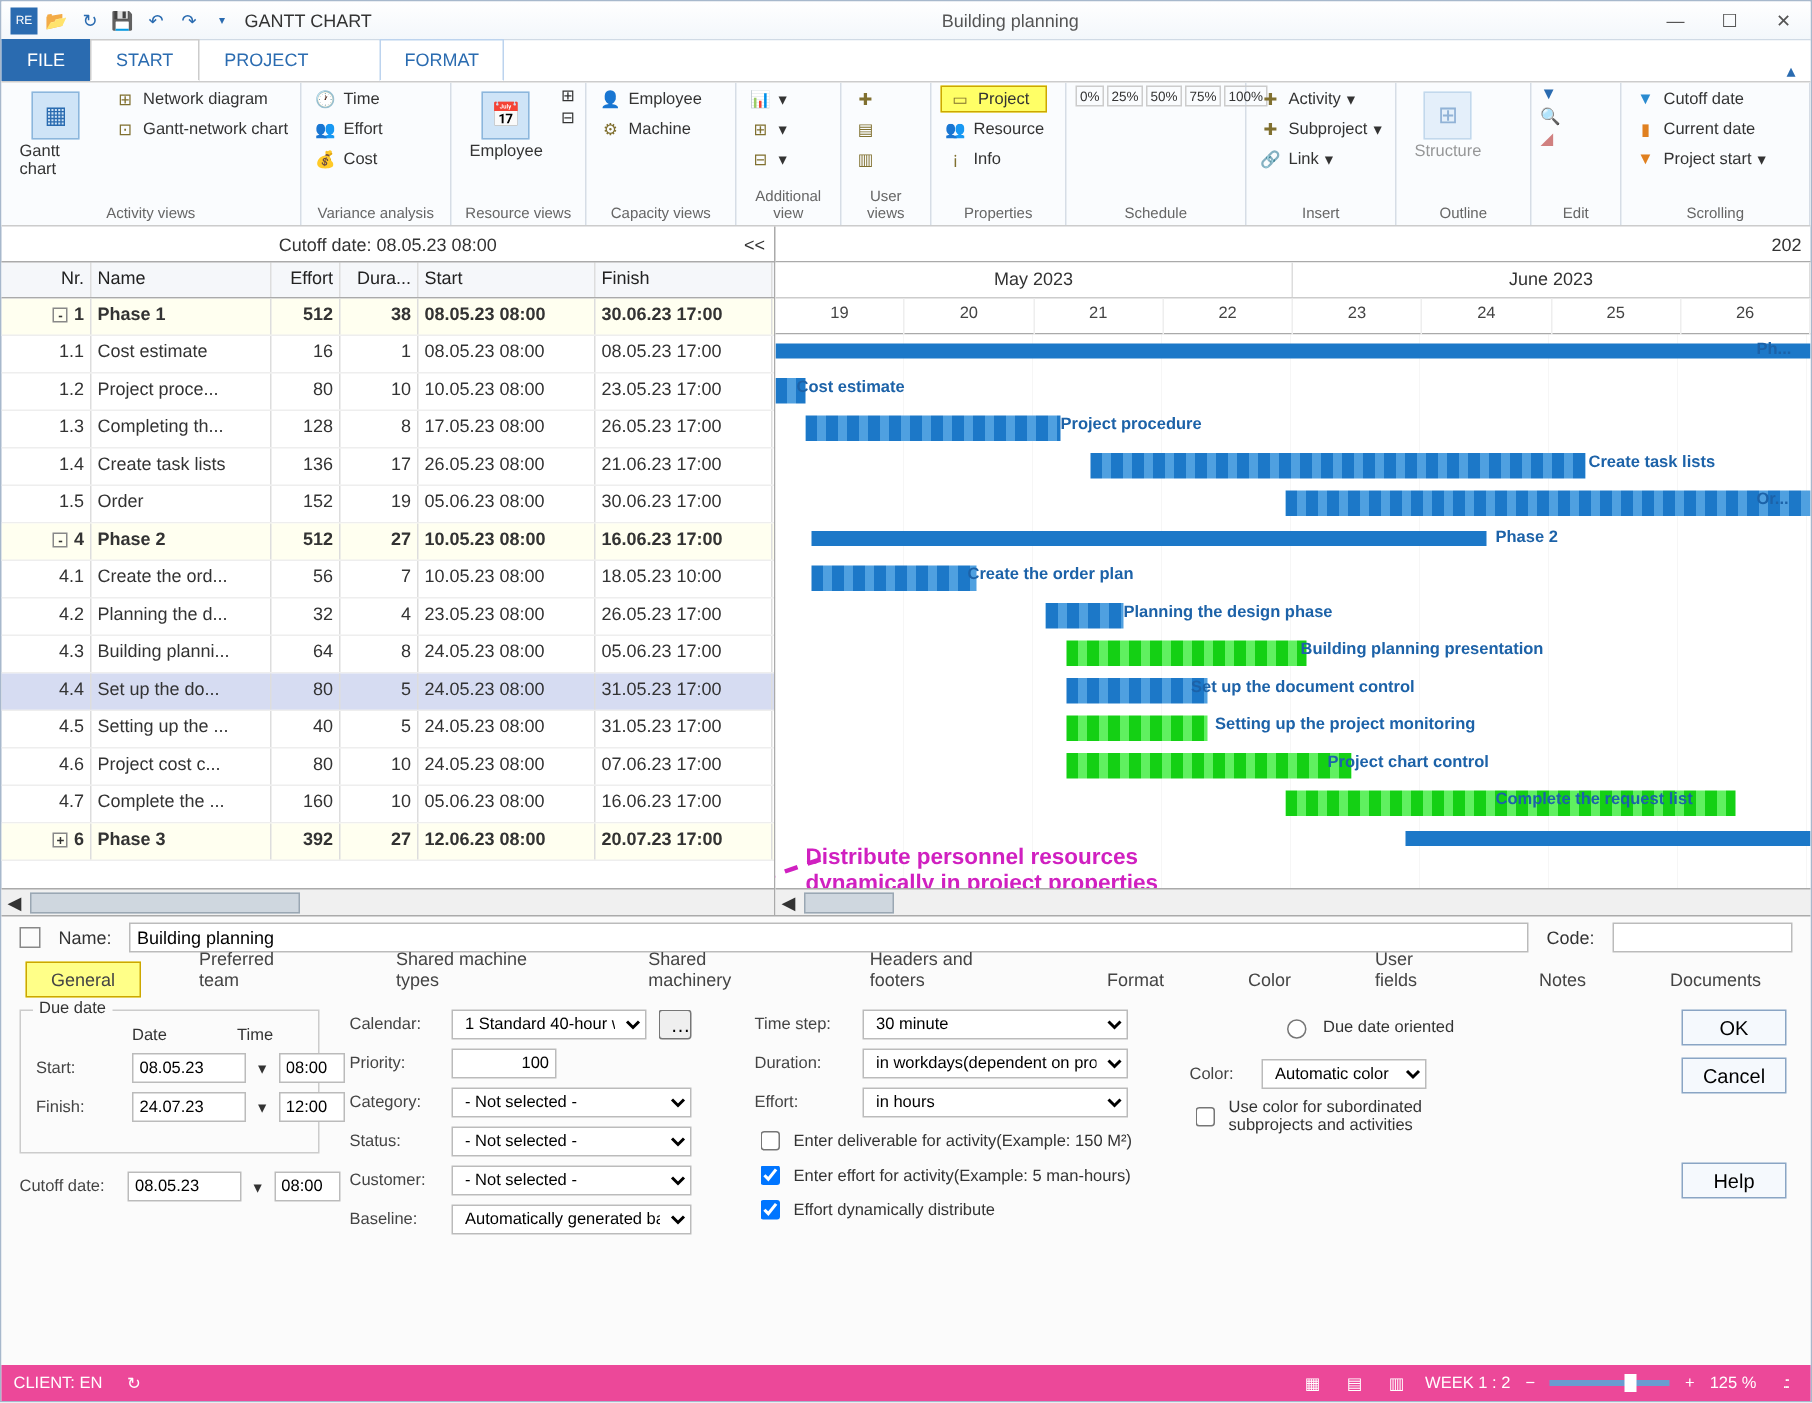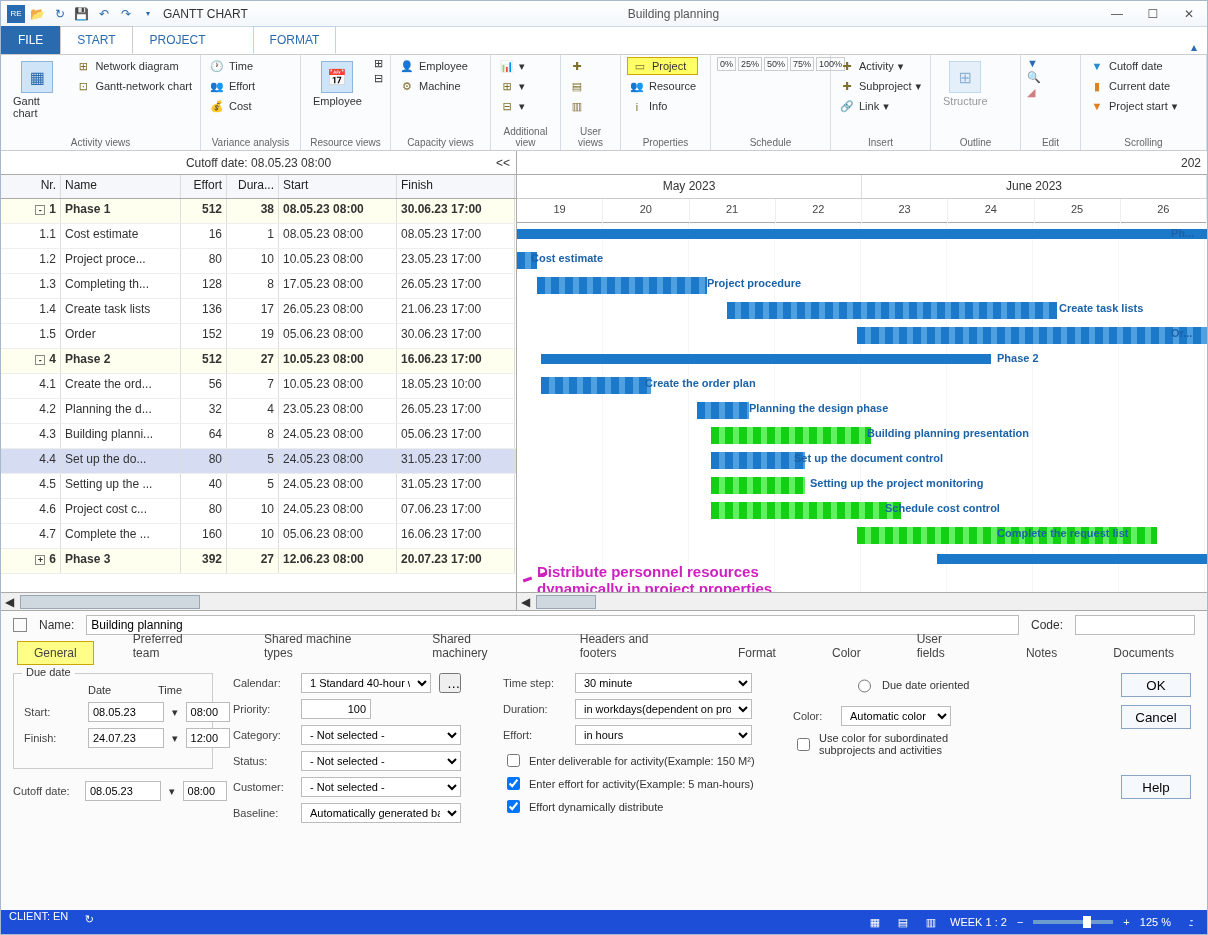--- a/index.html
+++ b/index.html
@@ -73,21 +73,21 @@
 .frow label{min-width:56px;color:#444}
 .frow input,.frow select{height:20px;border:1px solid #bbb;font-size:11px;padding:0 4px;background:#fff}
 .datef{width:76px}.timef{width:44px}
 .col2 .frow label{min-width:60px}
 .col2 select,.col2 input.wide{width:160px}
 .col3 .frow label{min-width:64px}
 .col3 select{width:177px}
 .chk{display:flex;align-items:center;gap:6px;margin:4px 0}
 .btns{display:flex;flex-direction:column;gap:8px;margin-left:auto;padding-right:4px}
 .btns button{width:70px;height:24px;border:1px solid #8aa5c4;background:#f5f9fd;cursor:pointer}
-.statusbar{height:24px;background:#1d4ed8;color:#fff;display:flex;font-size:11px;padding:0 8px;gap:12px}
+.statusbar{height:24px;background:#ec4899;color:#fff;display:flex;align-items:center;font-size:11px;padding:0 8px;gap:12px}
 .statusbar .right{margin-left:auto;display:flex;align-items:center;gap:10px}
 .statusbar .sico{width:18px;height:18px;display:flex;align-items:center;justify-content:center}
 svg.arrow{position:absolute;pointer-events:none}
 </style>
 </head>
 <body>
 
 <div class="win">
 
 <div class="titlebar">
@@ -507,21 +507,21 @@
           <div class="row">
             <div class="bar blue" style="left: 194px; width: 94px;"></div>
             <div class="blabel" style="left: 277px;">Set up the document control</div>
           </div>
           <div class="row">
             <div class="bar green" style="left: 194px; width: 94px;"></div>
             <div class="blabel" style="left: 293px;">Setting up the project monitoring</div>
           </div>
           <div class="row">
             <div class="bar green" style="left: 194px; width: 190px;"></div>
-            <div class="blabel" style="left: 368px;">Schedule cost control</div>
+            <div class="blabel" style="left: 368px;">Project chart control</div>
           </div>
           <div class="row">
             <div class="bar green" style="left: 340px; width: 300px;"></div>
             <div class="blabel" style="left: 480px;">Complete the request list</div>
           </div>
           <div class="row">
             <div class="bar sumbar green" style="left: 420px; width: 270px;"></div>
           </div>
           <div class="annot" style="left:20px;top:340px">
         <div>Distribute personnel resources</div>

